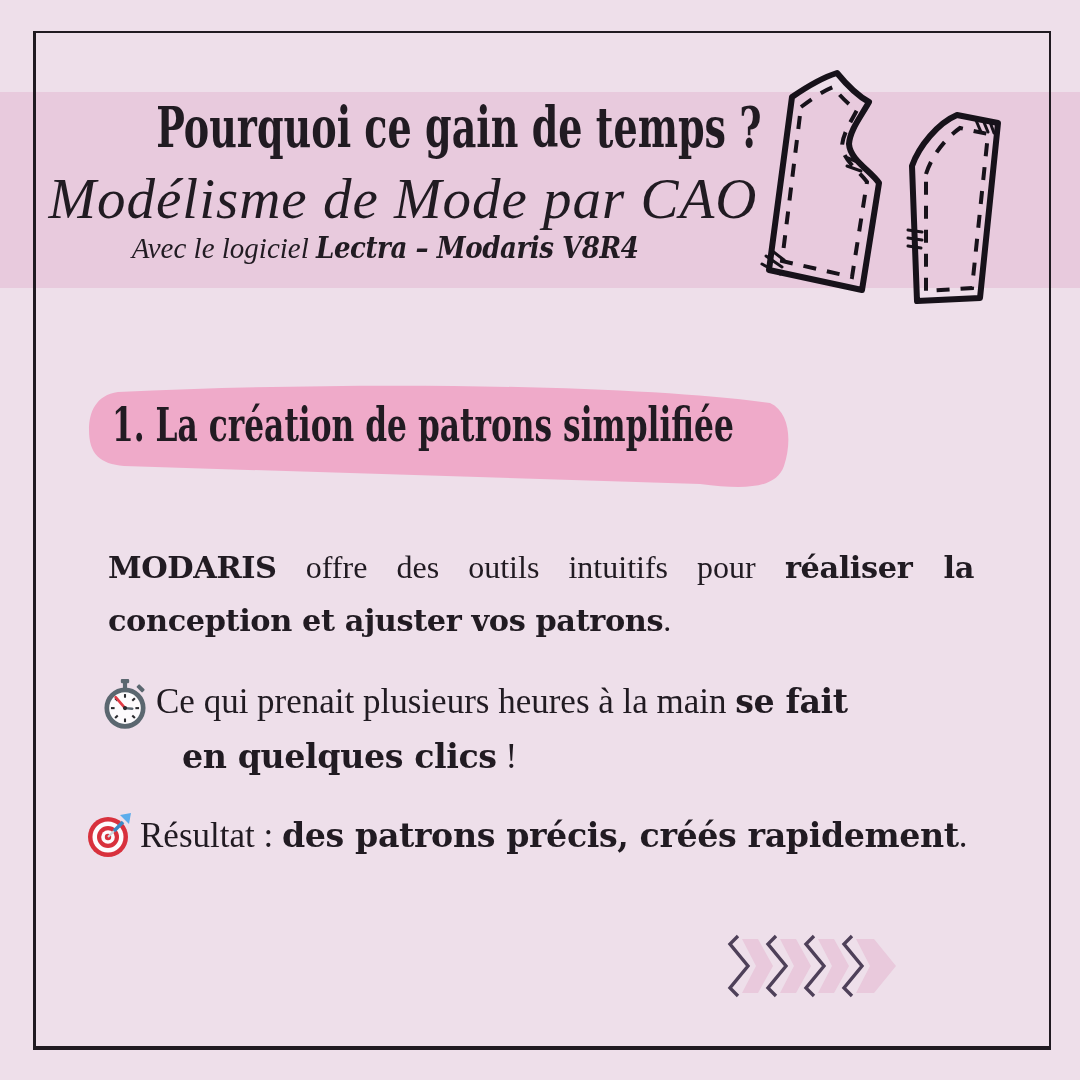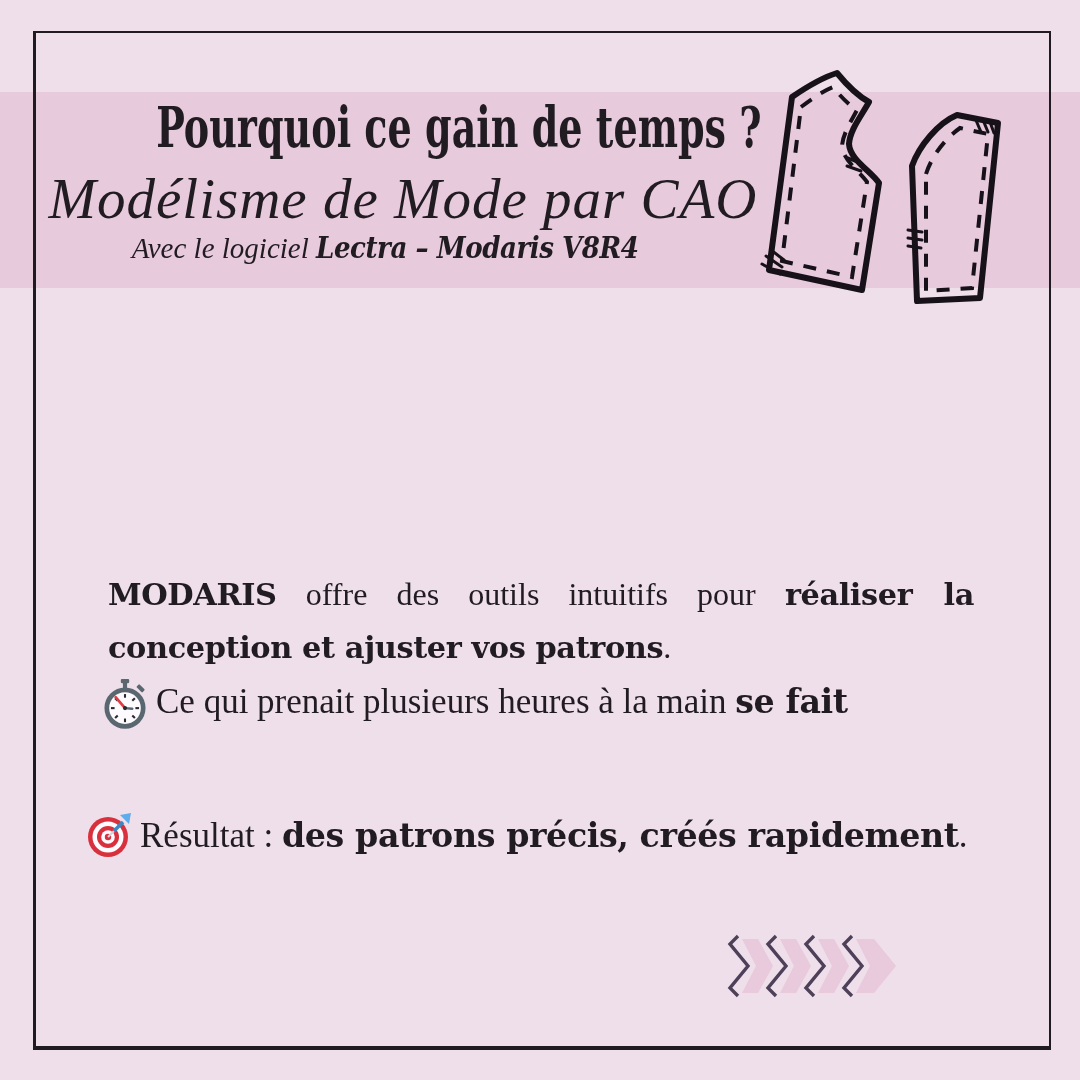--- a/index.html
+++ b/index.html
@@ -77,21 +77,21 @@
     position:absolute;left:32px;top:22px;margin:0;
     font-family:"DejaVu Serif", serif;
     font-weight:700;
     font-size:46px;line-height:1.1;
     transform:scaleX(0.68);transform-origin:left center;
     white-space:nowrap;
   }
   
   .paragraph{
     position:absolute;left:108px;top:541px;width:866px;z-index:2;
-    font-size:32px;line-height:53px;margin-top:27px;
+    font-size:32px;line-height:53px;
   }
   .pline{min-height:53px;}
   .justify{text-align:justify;height:53px;overflow:hidden;}
   .justify::after{content:"";display:inline-block;width:100%;height:0;}
   .rb{
     font-family:"DejaVu Serif", serif;
     font-weight:700;
     font-size:0.95em;
     letter-spacing:-0.4px;
   }
@@ -139,20 +139,26 @@
       <path class="dashed" d="M178,114 C184,95 198,78 212,68 L240,74 L224,228 L178,231 Z"></path>
       <path class="hatch" d="M227,58 L233,72"></path>
       <path class="hatch" d="M235,60 L240,72"></path>
       <path class="hatch" d="M242,62 L246,73"></path>
       <path class="hatch" d="M160,170 L174,172"></path>
       <path class="hatch" d="M160,178 L174,180"></path>
       <path class="hatch" d="M160,186 L173,188"></path>
     </g>
   </svg>
 
+  <div class="heading-wrap">
+    <svg width="714" height="122" viewBox="0 0 714 122" aria-hidden="true">
+      <path class="blob" d="M38,14 C16,17 9,34 9,52 C9,76 20,86 44,88 L620,106 C668,112 696,110 704,88 C712,64 710,34 690,25 C566,8 300,2 38,14 Z"></path>
+    </svg>
+    <h2 class="section-heading">1. La création de patrons simplifiée</h2>
+  </div>
 
   <div class="paragraph">
     <div class="pline justify"><span class="rb">MODARIS</span><span> offre des outils intuitifs pour </span><span class="rb">réaliser la</span></div>
     <div class="pline"><span class="rb">conception et ajuster vos patrons</span><span>.</span></div>
   </div>
 
   <div class="bullet bullet-1">
     <svg class="emoji" width="46" height="52" viewBox="0 0 44 50" aria-hidden="true">
       <rect x="18" y="0" width="8" height="4" rx="1" fill="#5b6770"></rect>
       <rect x="20" y="3" width="4" height="6" fill="#5b6770"></rect>
@@ -167,20 +173,21 @@
         <line x1="29" y1="35" x2="31.5" y2="37.5"></line>
         <line x1="31.5" y1="18.5" x2="29" y2="21"></line>
         <line x1="15" y1="35" x2="12.5" y2="37.5"></line>
       </g>
       <line x1="22" y1="28" x2="13" y2="17.5" stroke="#e23b46" stroke-width="2.6" stroke-linecap="round"></line>
       <line x1="22" y1="28" x2="29" y2="28.5" stroke="#5b6770" stroke-width="2.4" stroke-linecap="round"></line>
       <circle cx="22" cy="28" r="2" fill="#2a2a2e"></circle>
     </svg>
     <div class="btext">
       <div class="bline"><span>Ce qui prenait plusieurs heures à la main </span><span class="rb">se fait</span></div>
+      <div class="bline bline-indent"><span class="rb">en quelques clics</span><span> !</span></div>
     </div>
   </div>
 
   <div class="bullet bullet-2">
     <svg class="emoji" width="46" height="46" viewBox="0 0 46 46" aria-hidden="true">
       <circle cx="22" cy="24" r="20" fill="#d8313d"></circle>
       <circle cx="22" cy="24" r="15.5" fill="#fdfbfd"></circle>
       <circle cx="22" cy="24" r="11" fill="#d8313d"></circle>
       <circle cx="22" cy="24" r="6.8" fill="#fdfbfd"></circle>
       <circle cx="22" cy="24" r="3.2" fill="#d8313d"></circle>

